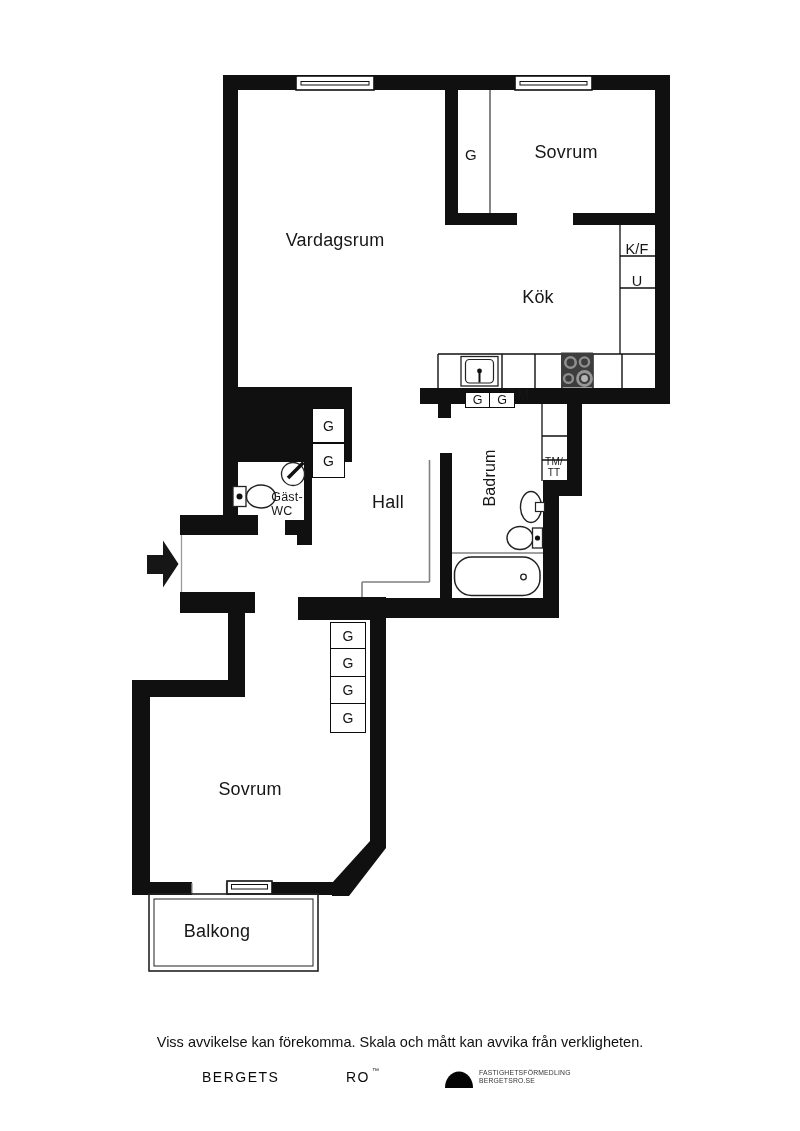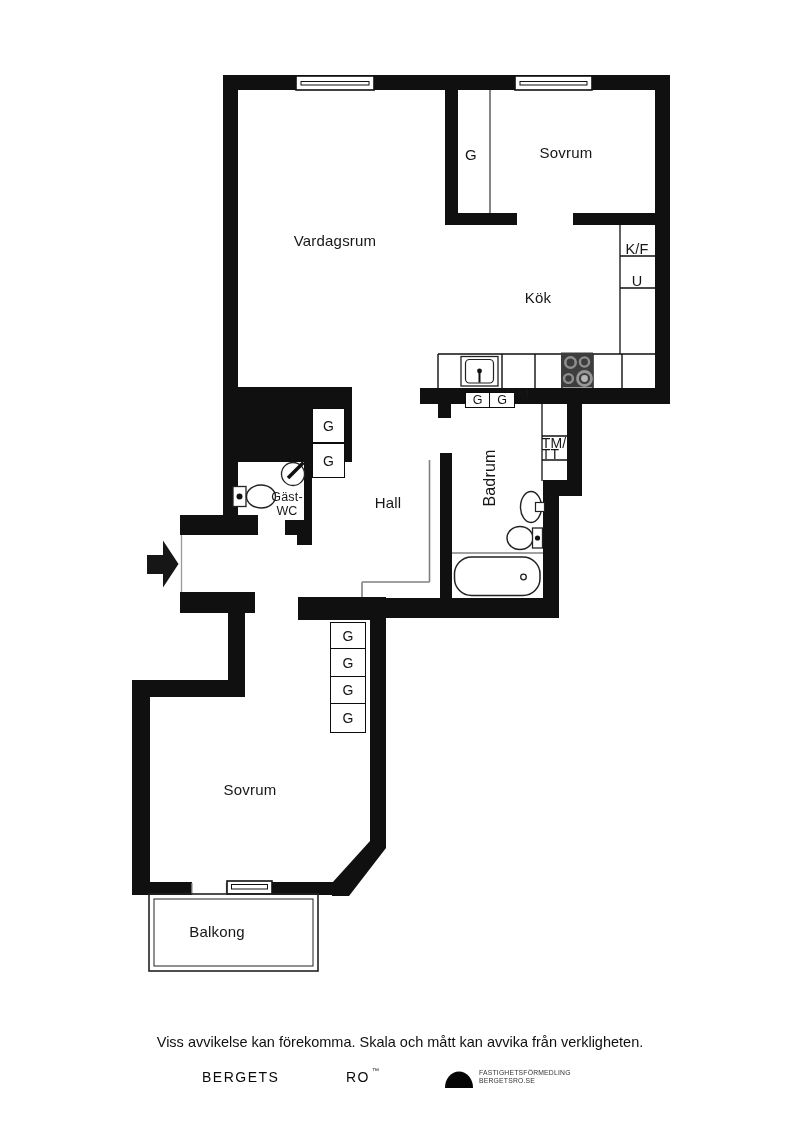--- a/index.html
+++ b/index.html
@@ -1,23 +1,23 @@
 <!DOCTYPE html>
 <html><head>
 <meta charset="utf-8">
 <style>
   html,body{margin:0;padding:0;background:#ffffff;}
   #page{position:relative;width:800px;height:1131px;background:#fff;overflow:hidden;
         font-family:"Liberation Sans", sans-serif;color:#111;}
   #plan-svg{position:absolute;left:0;top:0;}
-  .lbl{position:absolute;transform:translate(-50%,-50%);font-size:15px;color:#161616;
+  .lbl{position:absolute;transform:translate(-50%,-50%);font-size:18px;color:#161616;
        white-space:nowrap;letter-spacing:0.2px;}
   .lbl-mid{font-size:14.5px;margin-top:9px;}
-  .lbl-sm{font-size:12.5px;line-height:14px;text-align:center;}
-  .lbl-xs{font-size:14px;line-height:10.5px;}
+  .lbl-sm{font-size:12.5px;line-height:14px;text-align:left;}
+  .lbl-xs{font-size:10px;line-height:10.5px;text-align:center;margin-top:19px;}
   .box{position:absolute;box-sizing:border-box;border:1.4px solid #0c0c0c;background:#fff;
        display:flex;align-items:center;justify-content:center;font-size:14px;color:#141414;}
   .box-sm{font-size:12.5px;}
   .footer-note{position:absolute;left:0;top:1034px;width:800px;text-align:center;
        font-size:14.5px;color:#101010;}
   .brand{position:absolute;top:1069px;font-size:14px;letter-spacing:1.5px;color:#0a0a0a;}
   .brand-tm{position:absolute;top:1067px;font-size:7px;color:#222;}
   .logo-text{position:absolute;left:479px;top:1069px;font-size:6.8px;line-height:8.2px;
        letter-spacing:0.2px;color:#333;}
 </style>

